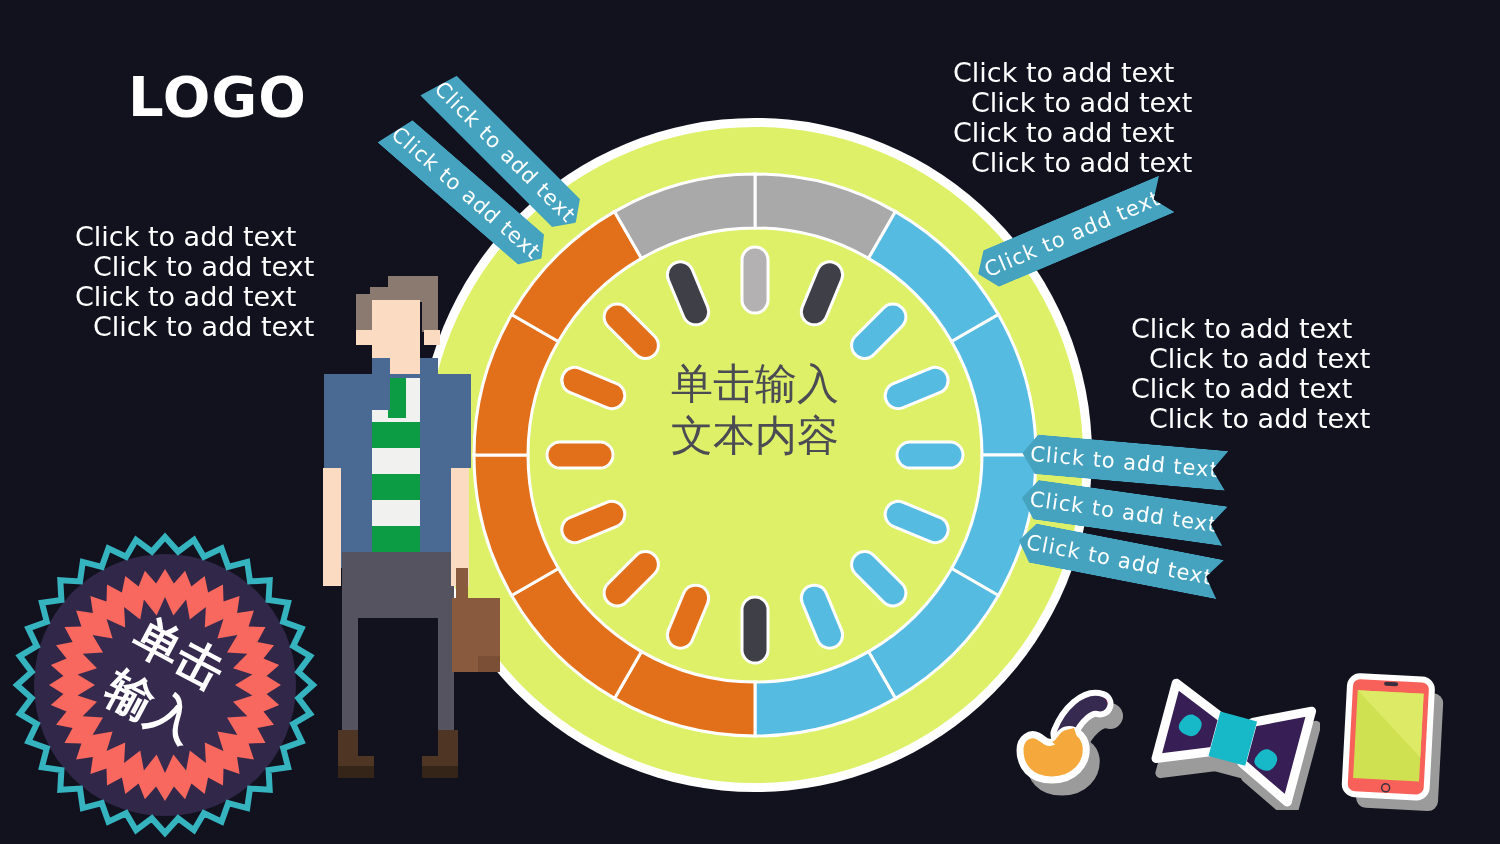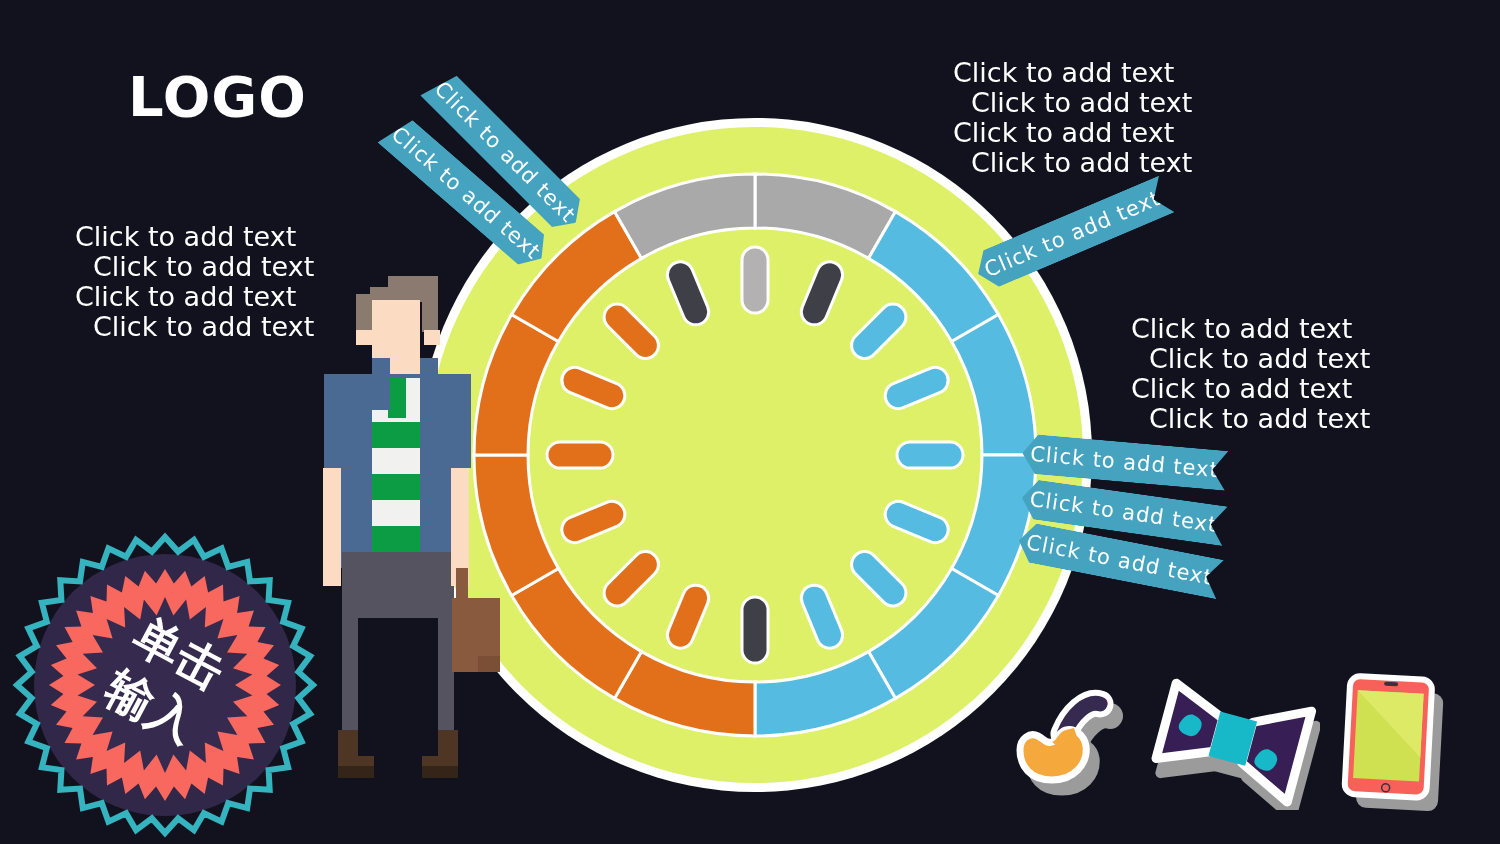--- a/index.html
+++ b/index.html
@@ -63,20 +63,22 @@
         <rect x="329" y="134" width="26" height="66" rx="13" fill="#e2701a" stroke="#ffffff" stroke-width="3" transform="rotate(202.5 342 342)"></rect>
         <rect x="329" y="134" width="26" height="66" rx="13" fill="#e2701a" stroke="#ffffff" stroke-width="3" transform="rotate(225 342 342)"></rect>
         <rect x="329" y="134" width="26" height="66" rx="13" fill="#e2701a" stroke="#ffffff" stroke-width="3" transform="rotate(247.5 342 342)"></rect>
         <rect x="329" y="134" width="26" height="66" rx="13" fill="#e2701a" stroke="#ffffff" stroke-width="3" transform="rotate(270 342 342)"></rect>
         <rect x="329" y="134" width="26" height="66" rx="13" fill="#e2701a" stroke="#ffffff" stroke-width="3" transform="rotate(292.5 342 342)"></rect>
         <rect x="329" y="134" width="26" height="66" rx="13" fill="#e2701a" stroke="#ffffff" stroke-width="3" transform="rotate(315 342 342)"></rect>
         <rect x="329" y="134" width="26" height="66" rx="13" fill="#3f3f47" stroke="#ffffff" stroke-width="3" transform="rotate(337.5 342 342)"></rect>
       </g>
   </svg>
   <div class="wheel-center" style="color: rgb(75, 75, 84);">
+    <div>单击输入</div>
+    <div>文本内容</div>
   </div>
 
   <svg id="man-svg" viewBox="320 268 186 512">
     <g>
       <rect x="388" y="276" width="50" height="13" fill="#8b7a70"></rect>
       <rect x="370" y="287" width="68" height="15" fill="#8b7a70"></rect>
       <rect x="356" y="294" width="16" height="38" fill="#8b7a70"></rect>
       <rect x="422" y="294" width="16" height="38" fill="#8b7a70"></rect>
       <rect x="372" y="300" width="48" height="58" fill="#fbdcc2"></rect>
       <rect x="356" y="330" width="16" height="15" fill="#fbdcc2"></rect>

